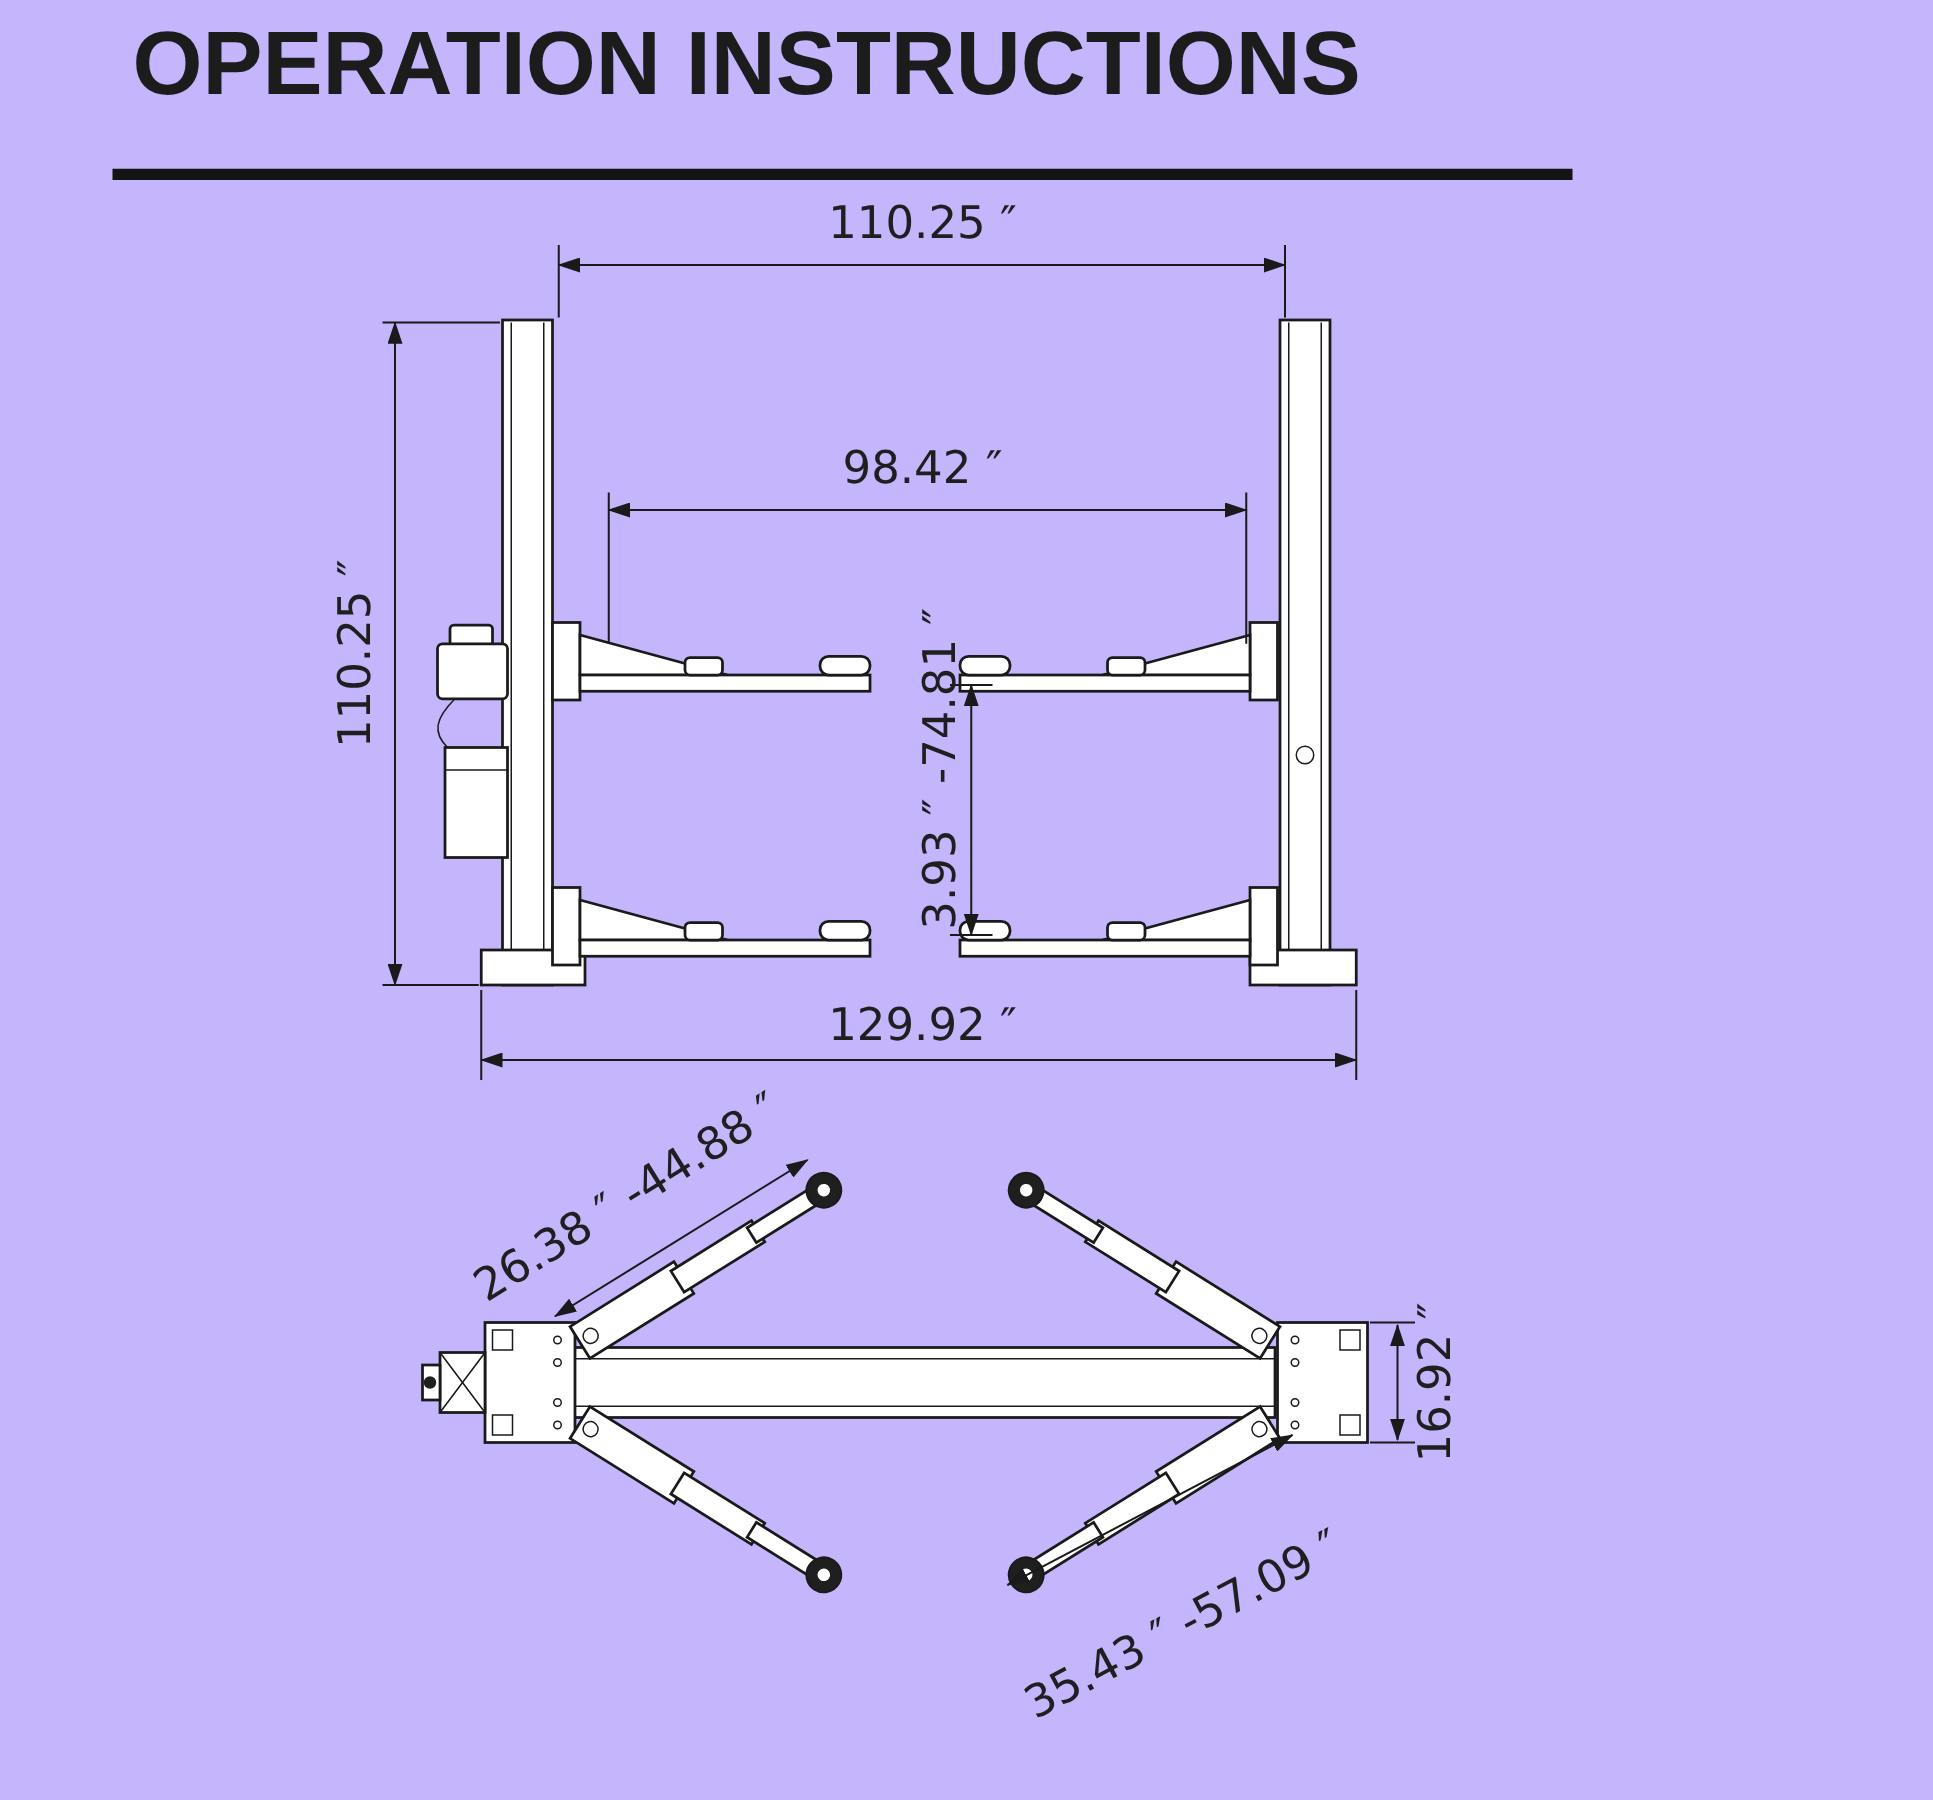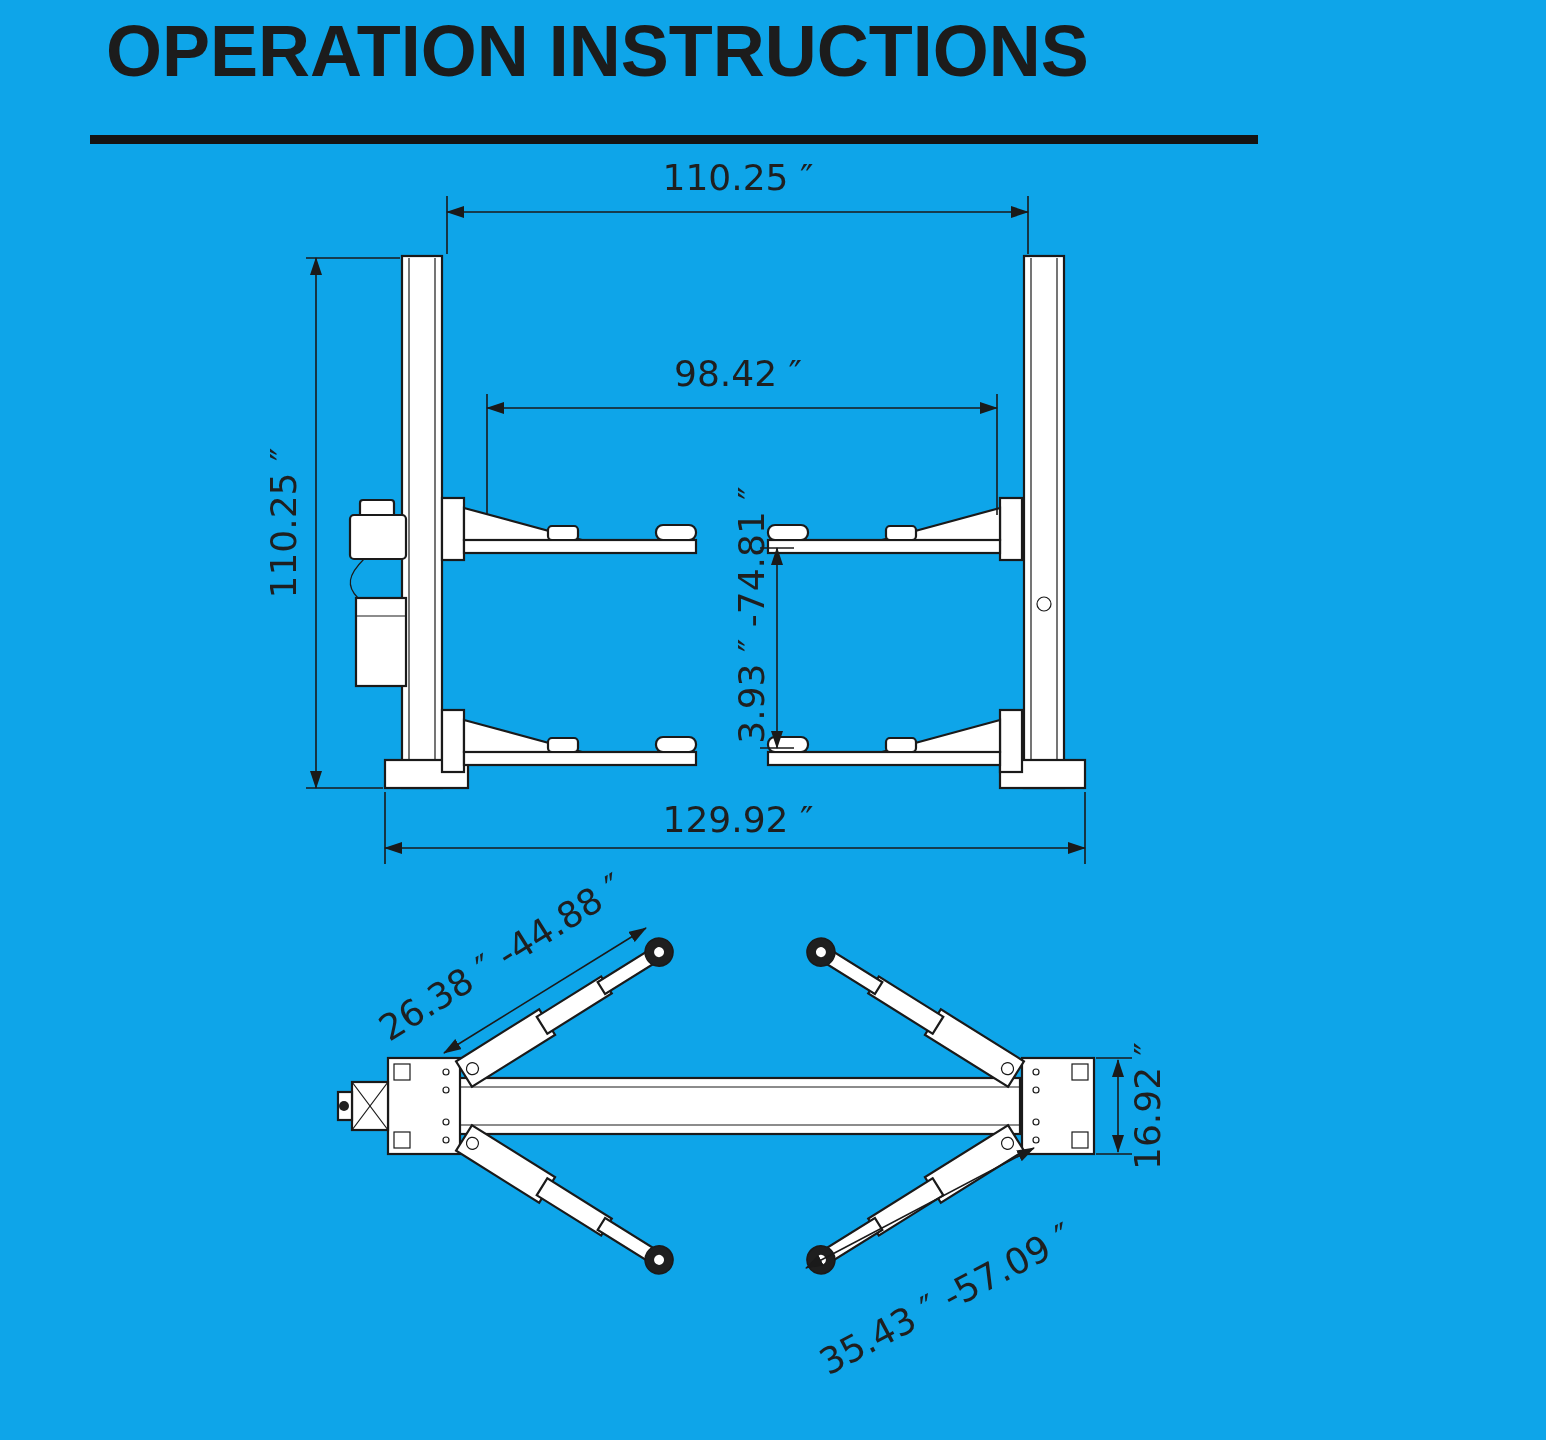--- a/index.html
+++ b/index.html
@@ -2,21 +2,21 @@
 <html><head>
 <meta charset="utf-8">
 <style>
   * { margin: 0; padding: 0; box-sizing: border-box; }
   html, body { background: #ffffff; }
   body { font-family: "Liberation Sans", sans-serif; }
   .page {
     position: relative;
     width: 1546px;
     height: 1440px;
-    background: #0ea5e9;
+    background: #c4b5fd;
     overflow: hidden;
   }
   .title {
     position: absolute;
     left: 106px;
     top: 10px;
     font-size: 72px;
     font-weight: 600;
     letter-spacing: 0px;
     color: #1c1c1c;

